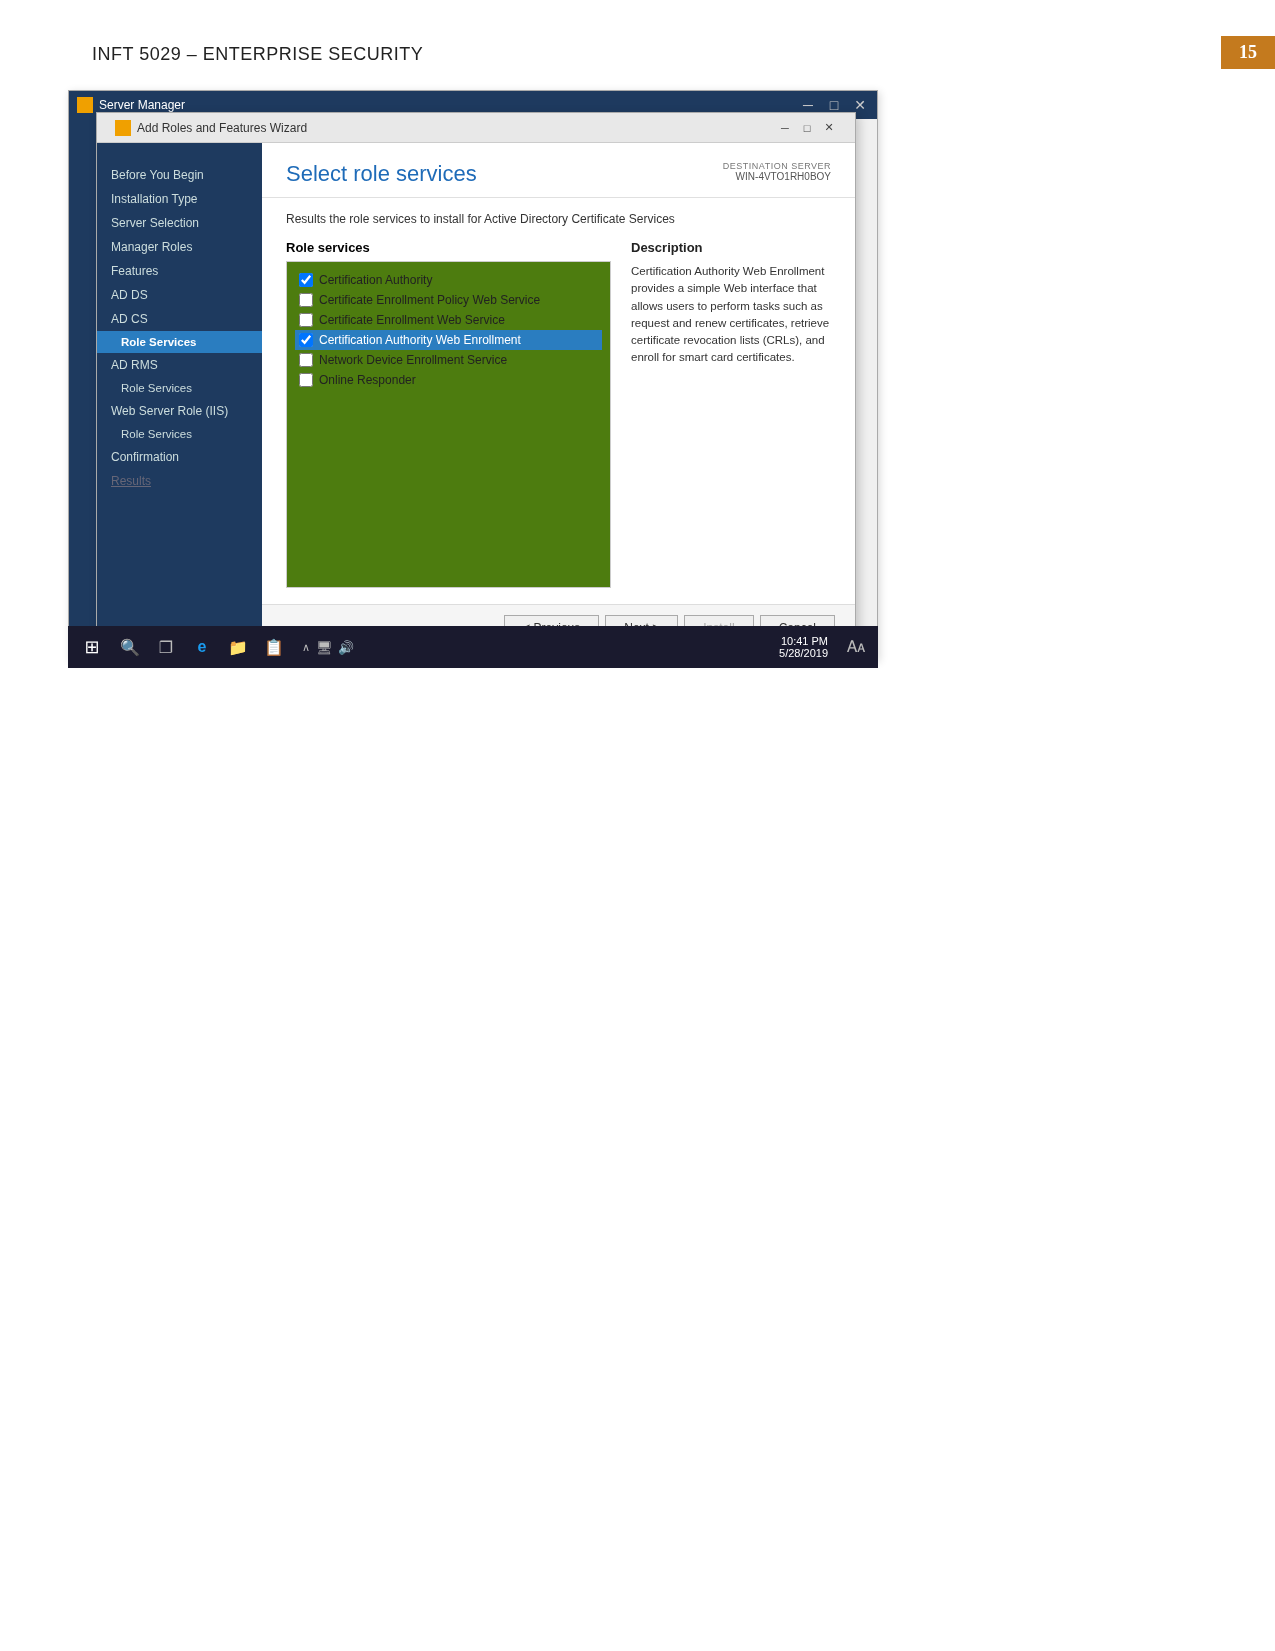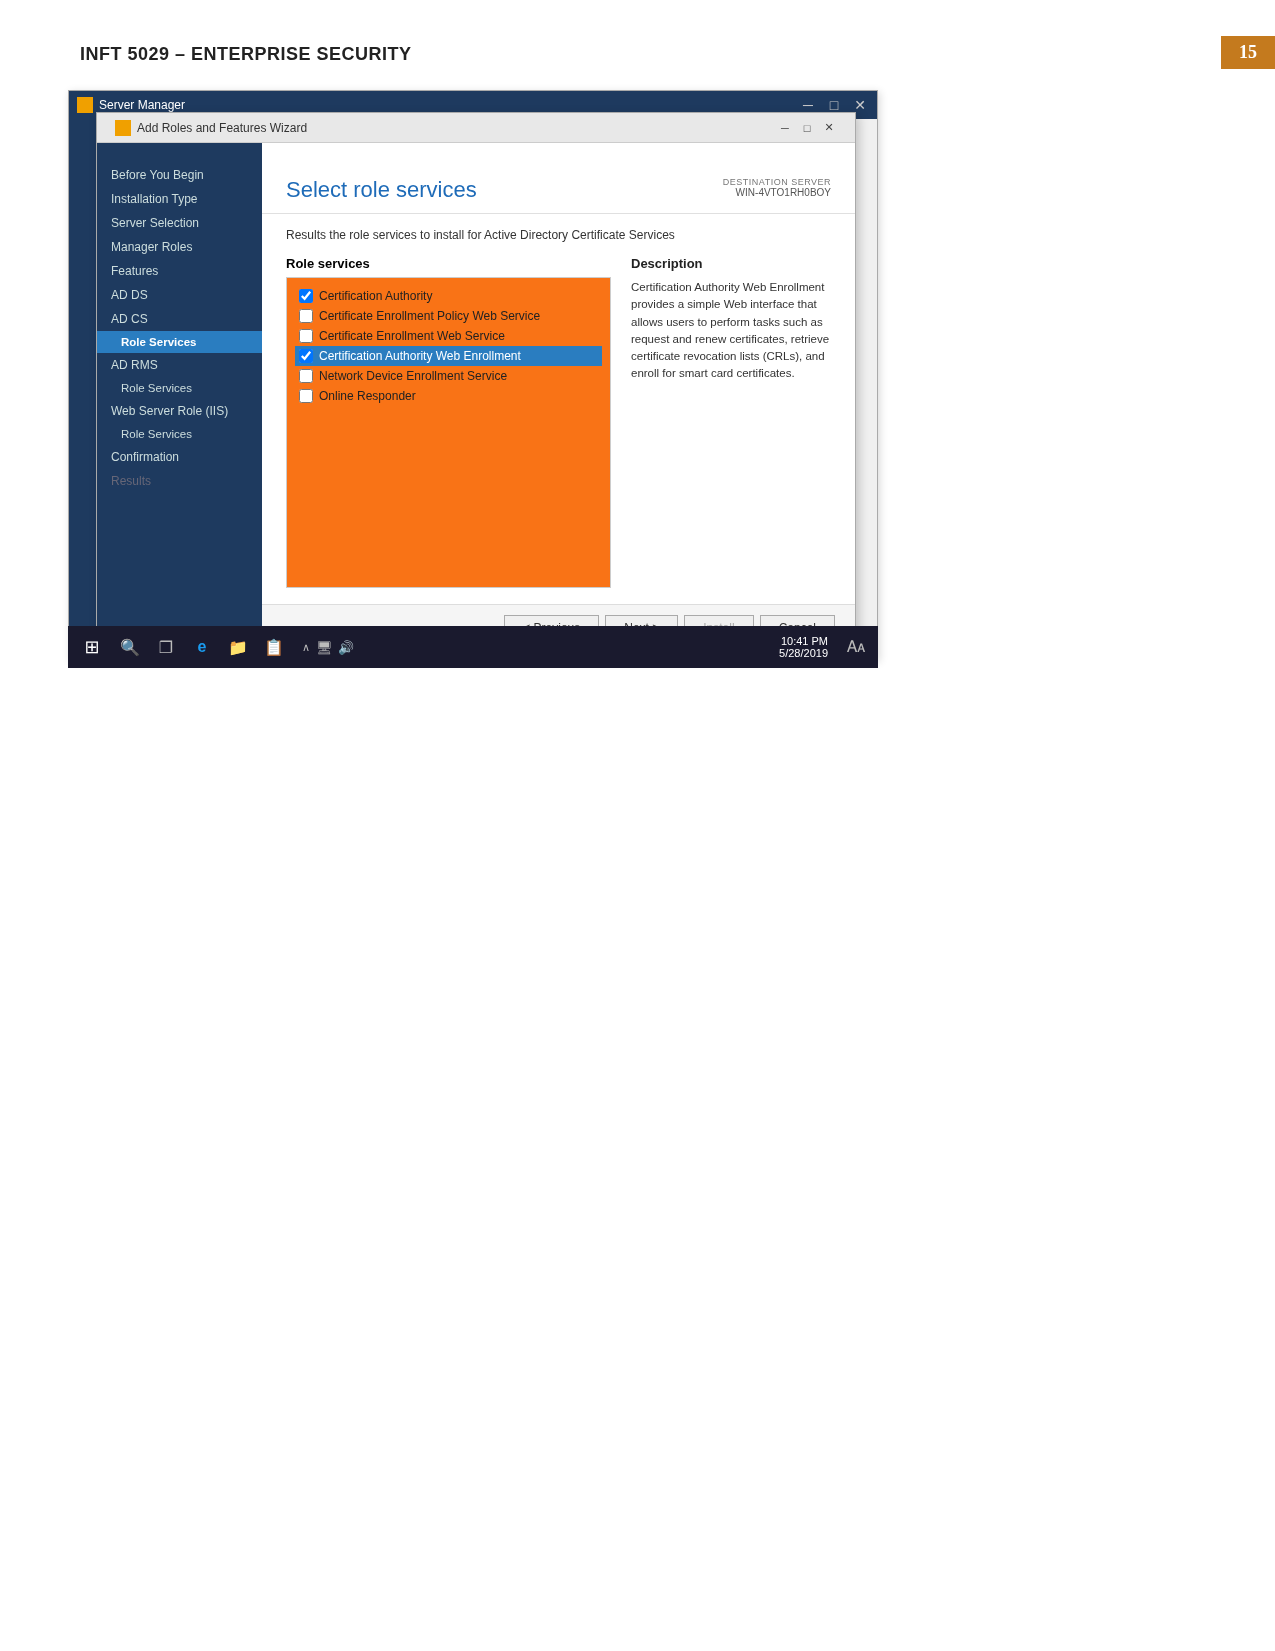--- a/index.html
+++ b/index.html
@@ -23,23 +23,23 @@
       font-weight: bold;
       padding: 6px 18px;
       z-index: 10;
       font-family: Liberation Serif, serif;
     }
 
     
     .course-title {
       position: absolute;
       top: 44px;
-      left: 80px;
+      left: 92px;
       font-size: 18px;
-      font-weight: 700;
+      font-weight: 400;
       color: #222;
       letter-spacing: 0.5px;
     }
 
     
     .server-manager-bg {
       position: absolute;
       top: 90px;
       left: 68px;
       width: 810px;
@@ -184,21 +184,20 @@
       padding-left: 24px;
       font-size: 11.5px;
     }
 
     
     .wizard-main {
       flex: 1;
       padding: 0;
       display: flex;
       flex-direction: column;
-      margin-top: 16px;
     }
 
     .wizard-header {
       padding: 18px 24px 10px 24px;
       border-bottom: 1px solid #e0e0e0;
       display: flex;
       justify-content: space-between;
       align-items: flex-start;
     }
 
@@ -235,21 +234,21 @@
 
     .role-services-layout {
       display: flex;
       gap: 20px;
       height: calc(100% - 30px);
     }
 
     .role-services-list {
       flex: 1;
       border: 1px solid #ccc;
-      background: #f97316;
+      background: #4d7c0f;
       padding: 8px;
       overflow-y: auto;
     }
 
     .role-service-item {
       display: flex;
       align-items: center;
       gap: 6px;
       padding: 3px 4px;
       font-size: 12px;
@@ -408,21 +407,21 @@
       <div class="wizard-nav-item">Manager Roles</div>
       <div class="wizard-nav-item">Features</div>
       <div class="wizard-nav-item">AD DS</div>
       <div class="wizard-nav-item">AD CS</div>
       <div class="wizard-nav-item sub active">Role Services</div>
       <div class="wizard-nav-item">AD RMS</div>
       <div class="wizard-nav-item sub">Role Services</div>
       <div class="wizard-nav-item">Web Server Role (IIS)</div>
       <div class="wizard-nav-item sub">Role Services</div>
       <div class="wizard-nav-item">Confirmation</div>
-      <div class="wizard-nav-item" style="color:#667;">Results</div>
+      <div class="wizard-nav-item" style="color:#667;text-decoration:underline;">Results</div>
     </div>
 
     <div class="wizard-main">
 
       <div class="wizard-header">
         <div class="wizard-header-title">Select role services</div>
         <div class="destination-server">
           <div class="label">DESTINATION SERVER</div>
           <div>WIN-4VTO1RH0BOY</div>
         </div>

